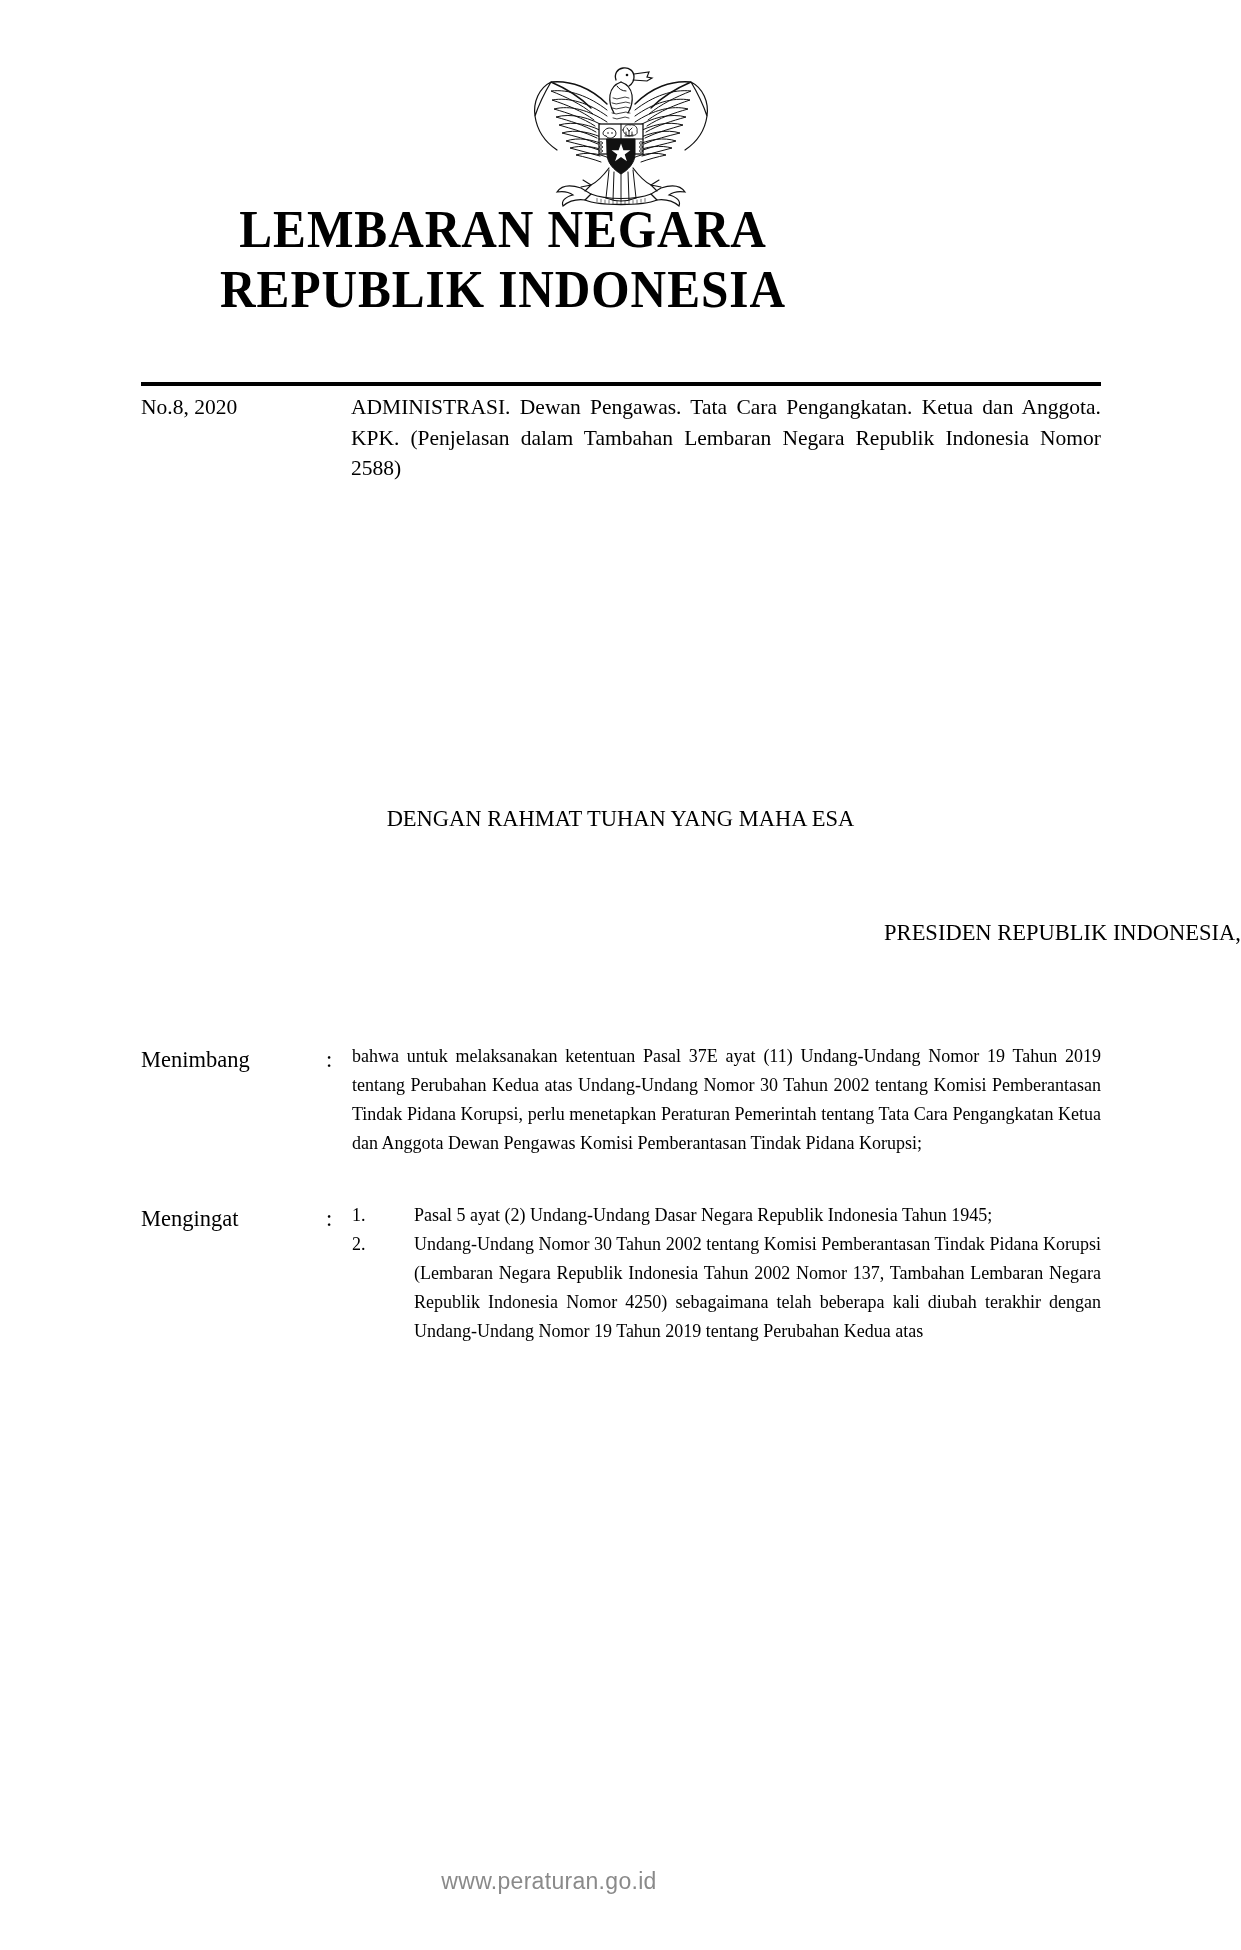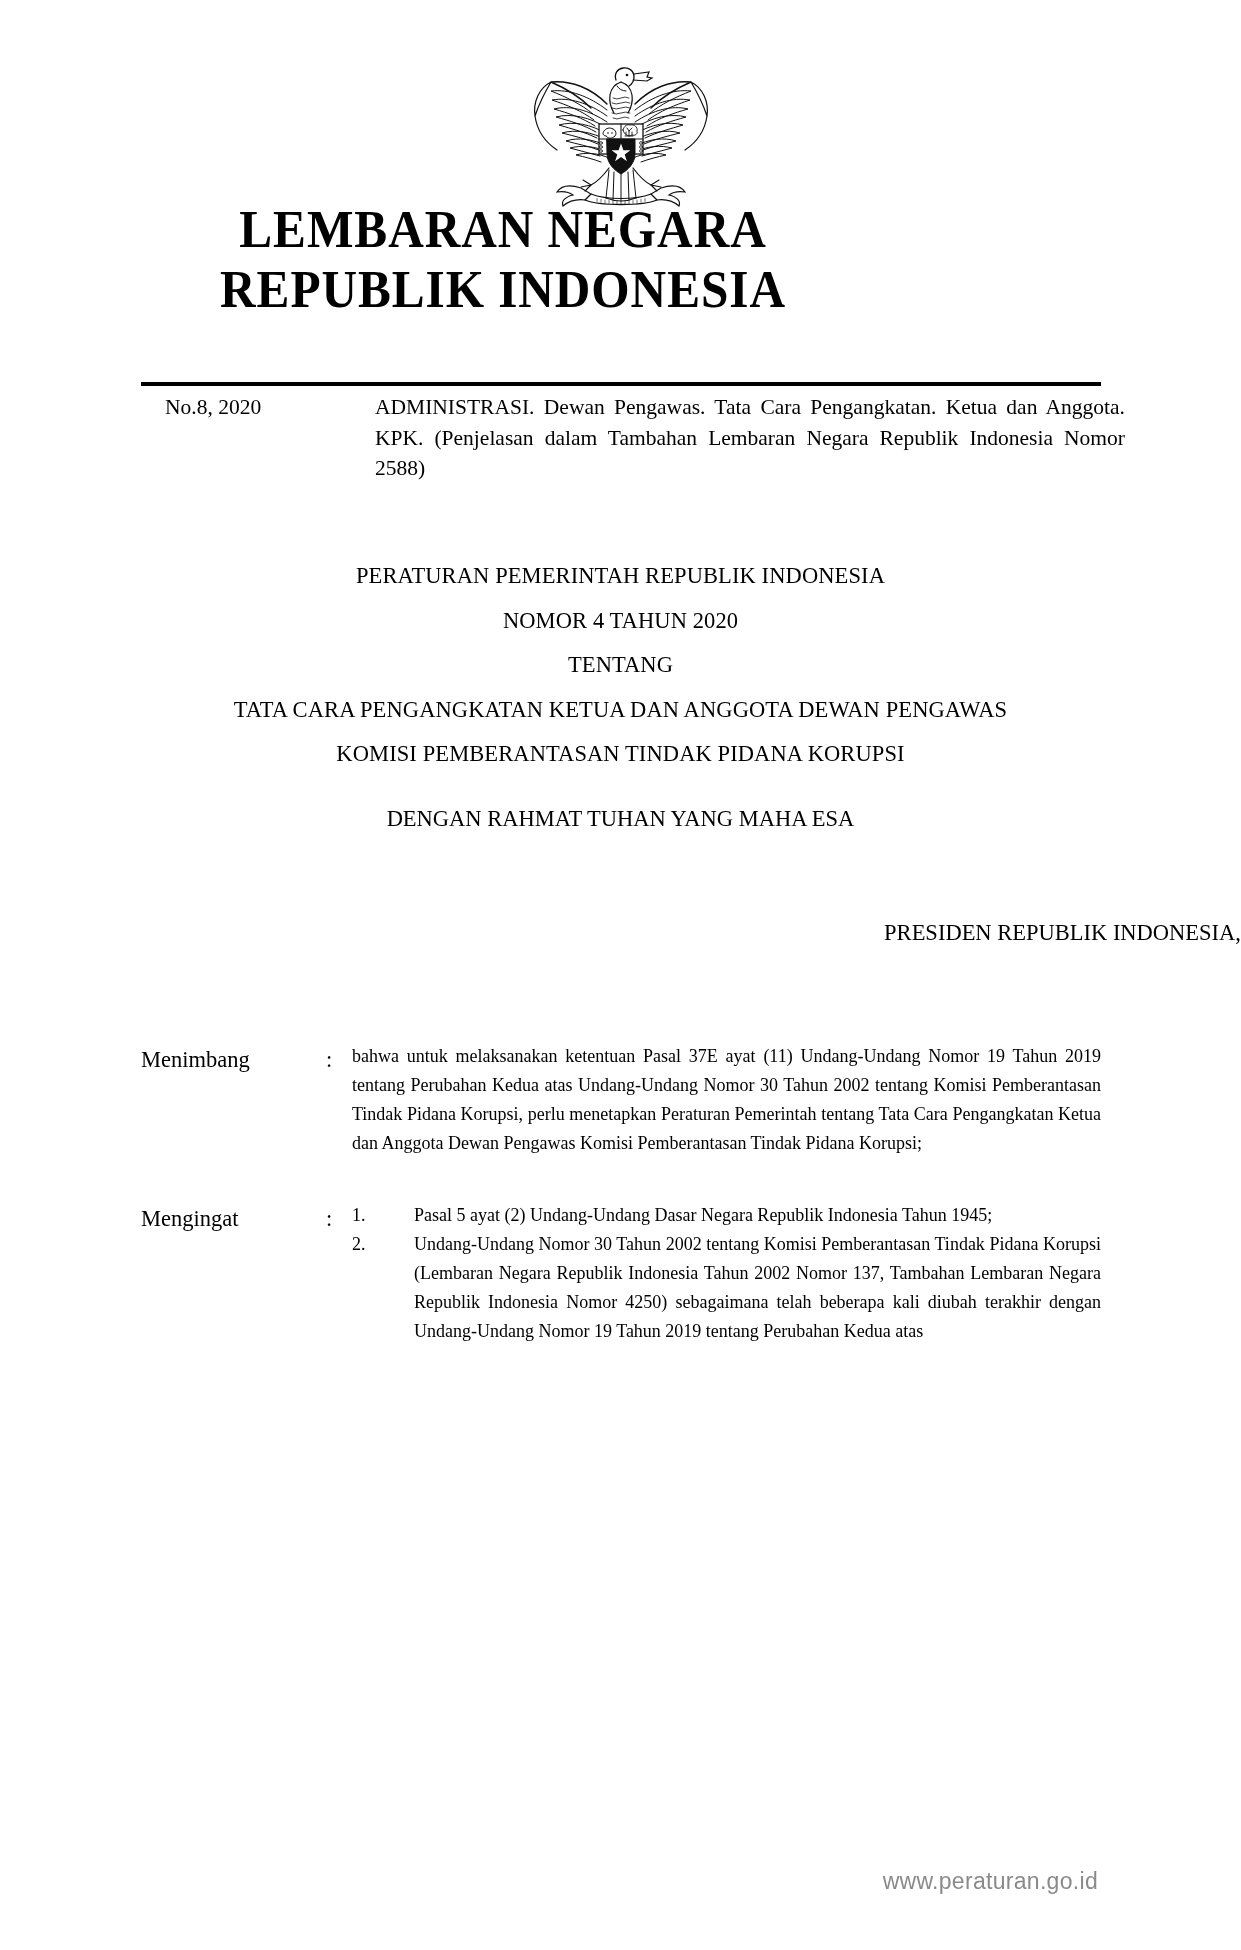--- a/index.html
+++ b/index.html
@@ -68,21 +68,20 @@
   }
 
   
   .meta {
     position: absolute;
     top: 392px;
     left: 141px;
     width: 960px;
     display: flex;
     align-items: flex-start;
-    margin-left: 24px;
   }
   .meta-no {
     width: 210px;
     flex: 0 0 210px;
     font-size: 21.5px;
     line-height: 1.42;
     white-space: nowrap;
   }
   .meta-subject {
     flex: 1 1 auto;
@@ -178,21 +177,21 @@
     text-align-last: left;
     hyphens: none;
   }
 
   
   .footer {
     position: absolute;
     top: 1868px;
     left: 0;
     width: 1241px;
-    text-align: right;
+    text-align: center;
     padding-right: 143px;
     box-sizing: border-box;
     font-family: "Liberation Sans", "DejaVu Sans", sans-serif;
     font-size: 23px;
     color: #8a8a8a;
     letter-spacing: 0.3px;
   }
 </style>
 </head>
 <body>
@@ -312,27 +311,20 @@
     <div class="line">REPUBLIK INDONESIA</div>
   </div>
 
   <div class="head-rule"></div>
 
   <div class="meta">
     <div class="meta-no">No.8, 2020</div>
     <div class="meta-subject">ADMINISTRASI. Dewan Pengawas. Tata Cara Pengangkatan. Ketua dan Anggota. KPK. (Penjelasan dalam Tambahan Lembaran Negara Republik Indonesia Nomor 2588)</div>
   </div>
 
-  <div class="title-block">
-    <div class="t-line">PERATURAN PEMERINTAH REPUBLIK INDONESIA</div>
-    <div class="t-line">NOMOR 4 TAHUN 2020</div>
-    <div class="t-line">TENTANG</div>
-    <div class="t-line">TATA CARA PENGANGKATAN KETUA DAN ANGGOTA DEWAN PENGAWAS</div>
-    <div class="t-line">KOMISI PEMBERANTASAN TINDAK PIDANA KORUPSI</div>
-  </div>
 
   <div class="rahmat">DENGAN RAHMAT TUHAN YANG MAHA ESA</div>
   <div class="presiden">PRESIDEN REPUBLIK INDONESIA,</div>
 
   <div class="clauses">
 
     <div class="clause">
       <div class="clause-label">Menimbang</div>
       <div class="clause-colon">:</div>
       <div class="clause-body">

